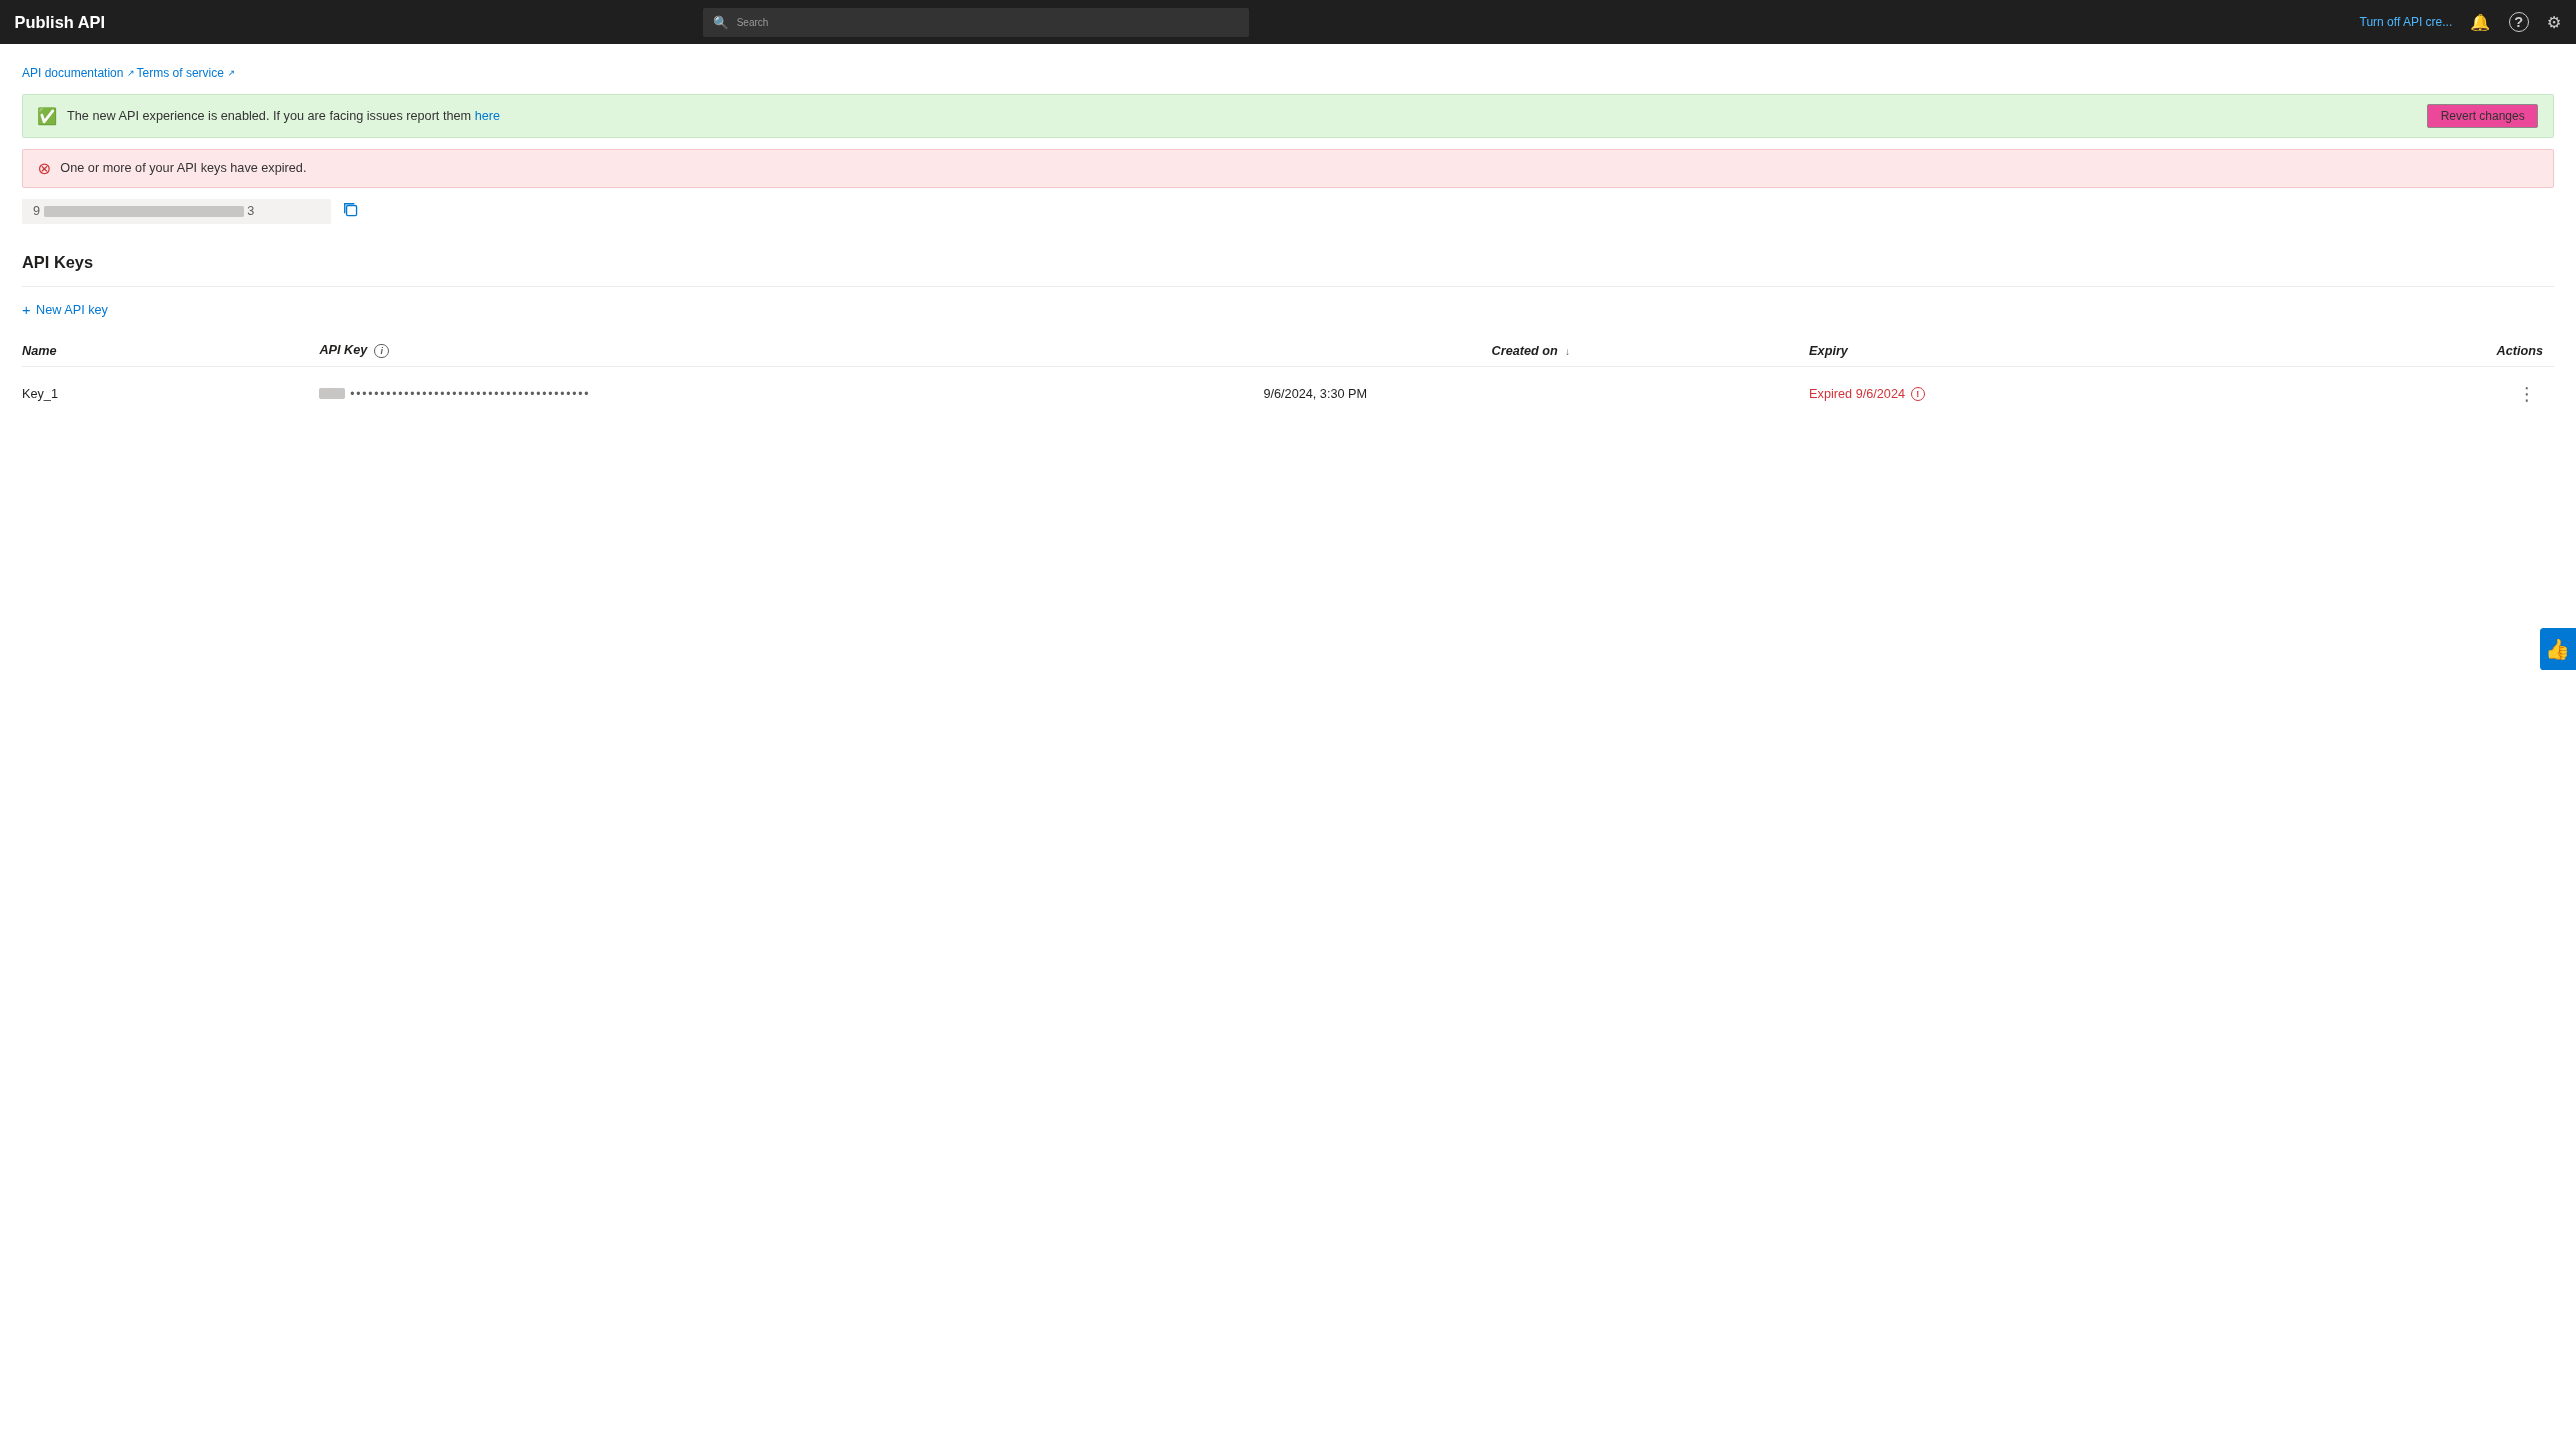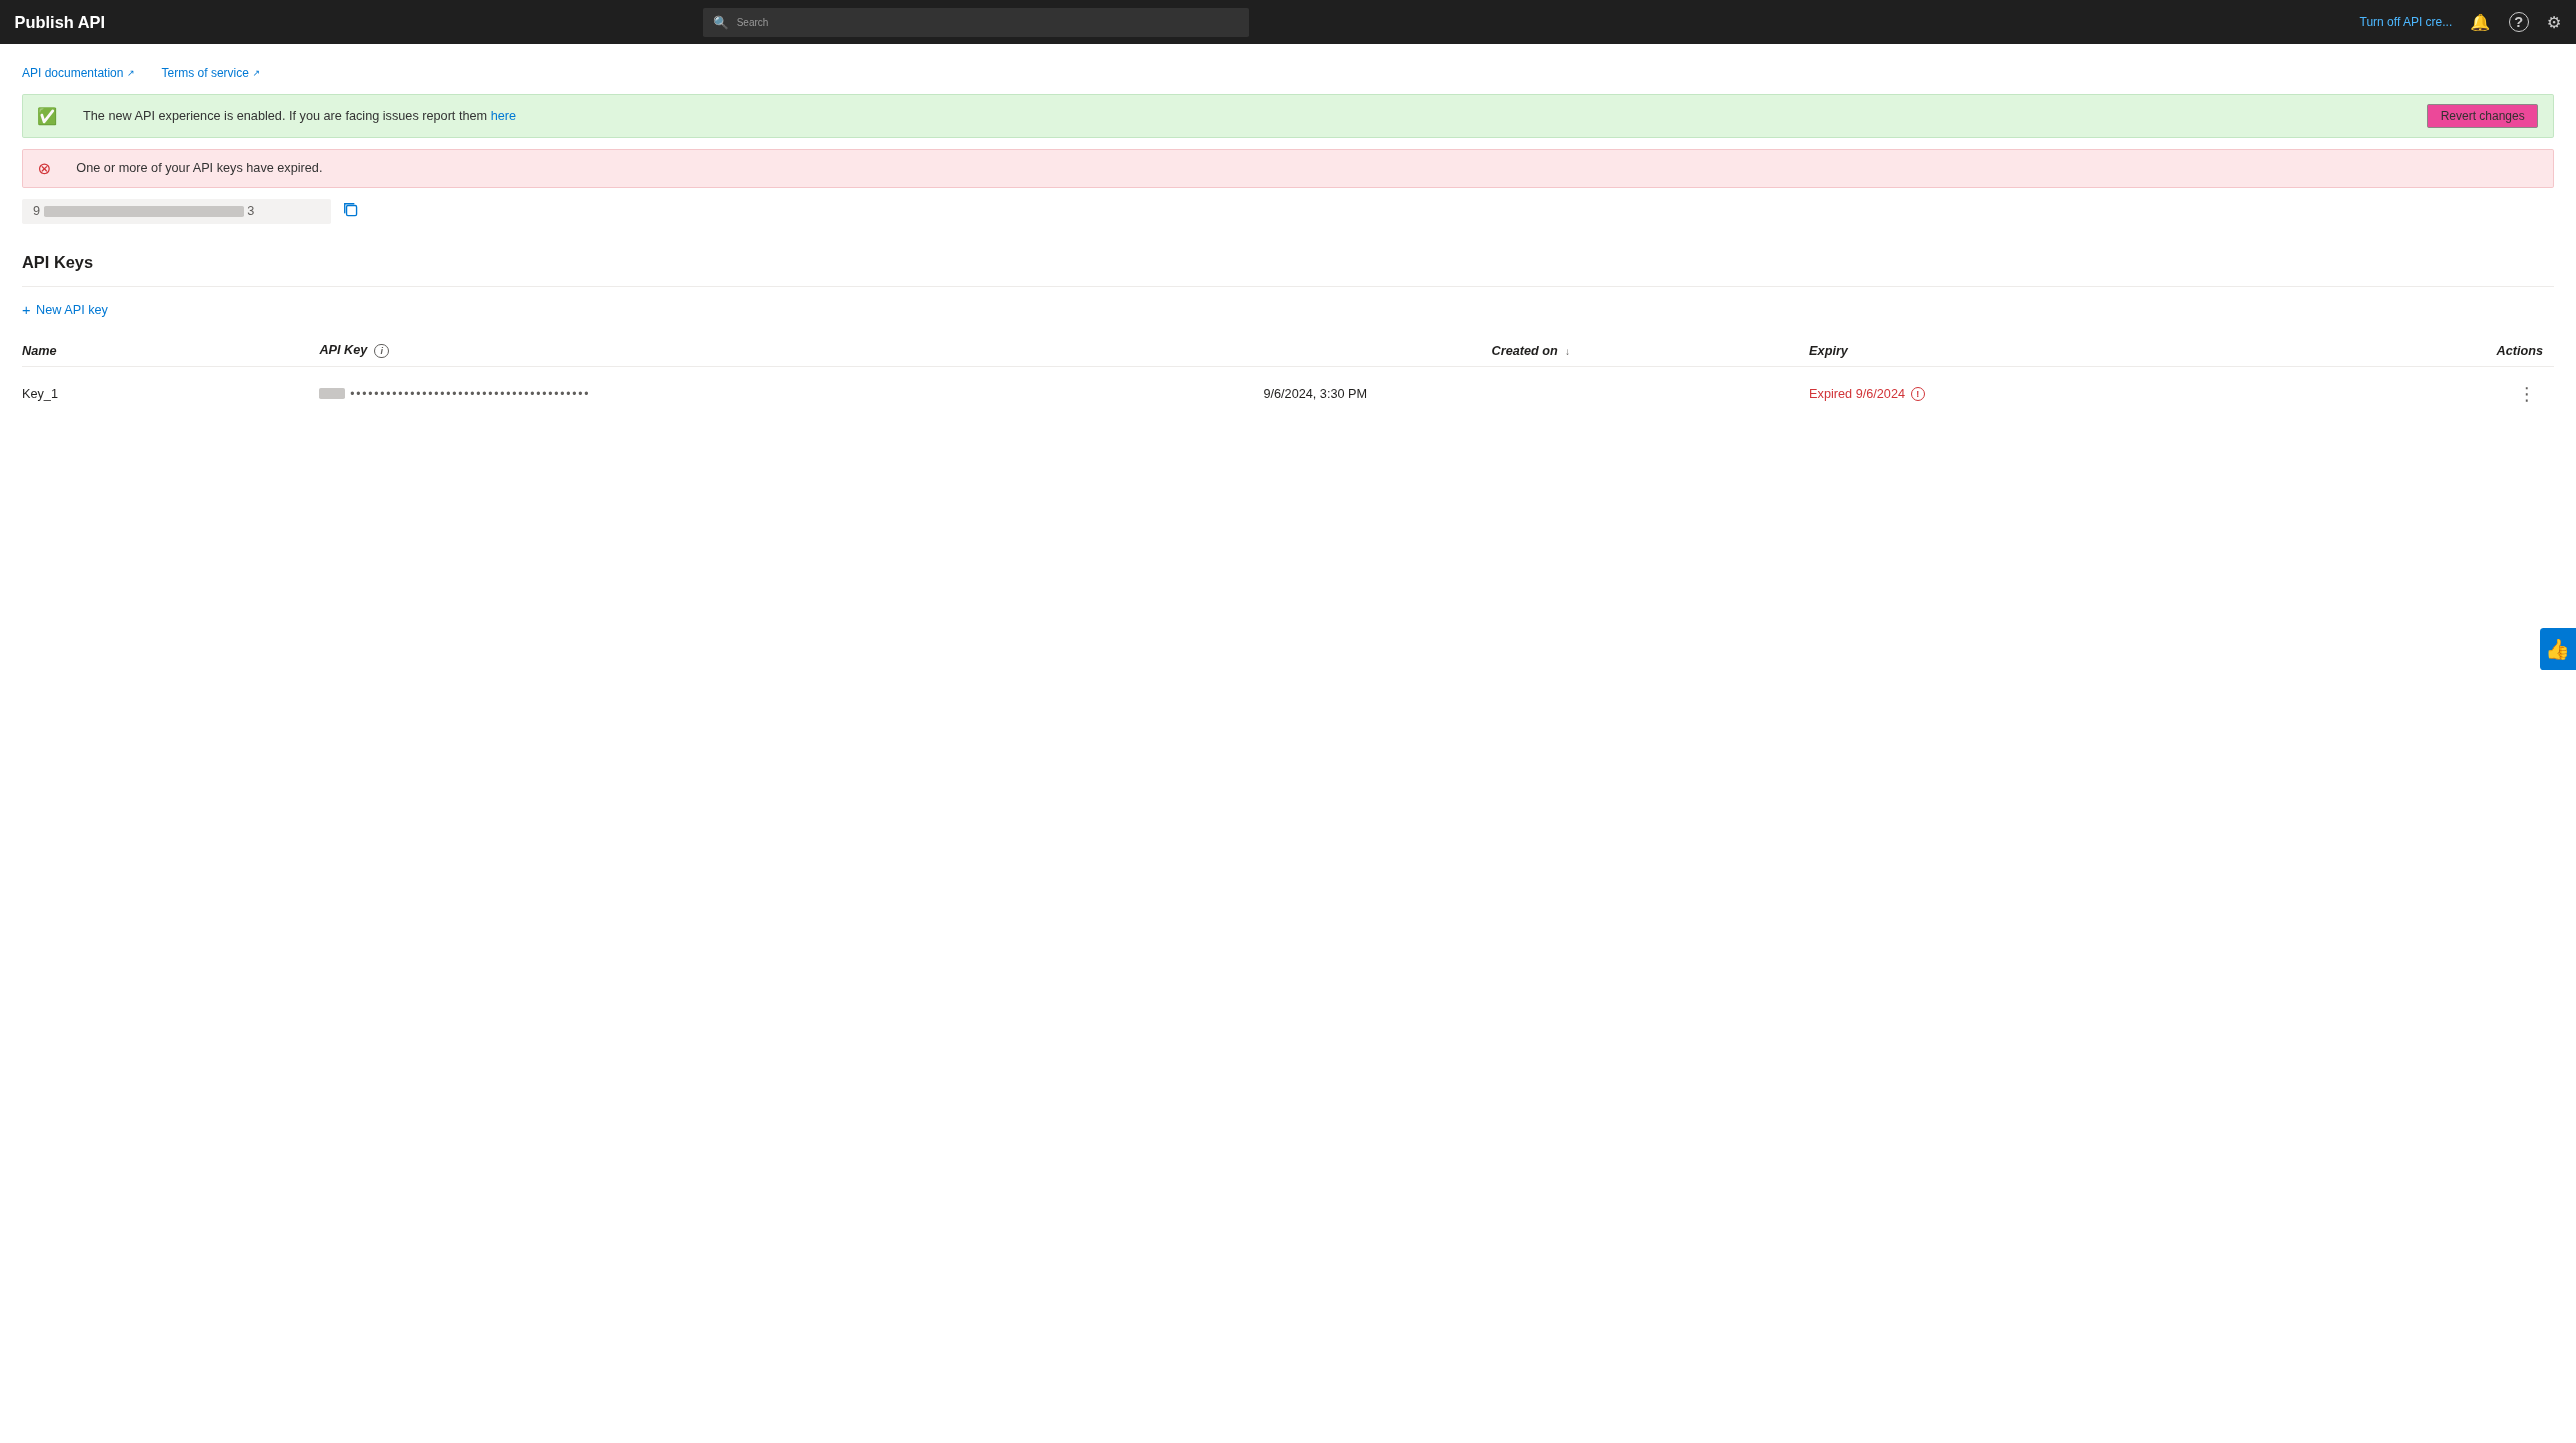--- a/index.html
+++ b/index.html
@@ -69,21 +69,21 @@
 
     
     .main-content {
       padding: 14.6px 22px 36px 22px;
       max-width: 100%;
     }
 
     
     .breadcrumb-links {
       display: flex;
-      gap: 27px;
+      gap: 2px;
       margin-bottom: 14.6px;
       padding-top: 7.3px;
     }
     .breadcrumb-link {
       color: #0078d4;
       text-decoration: none;
       font-size: 12px;
       display: flex;
       align-items: center;
       gap: 3.6px;
@@ -110,21 +110,21 @@
     .banner-error {
       background: #fde7e9;
       border: 0.9px solid #f4c6ca;
     }
     .banner-icon {
       margin-right: 9px;
       font-size: 16.4px;
     }
     .banner-success .banner-icon { color: #107c10; }
     .banner-error .banner-icon { color: #d13438; }
-    .banner-text { flex: 1; margin-left: 16px; }
+    .banner-text { flex: 1; }
     .banner-link {
       color: #0078d4;
       cursor: pointer;
       text-decoration: none;
     }
     .revert-btn {
       margin-left: 14.6px;
       padding: 3.6px 12.7px;
       background: #ec4899;
       border: 0.9px solid #8a8886;

